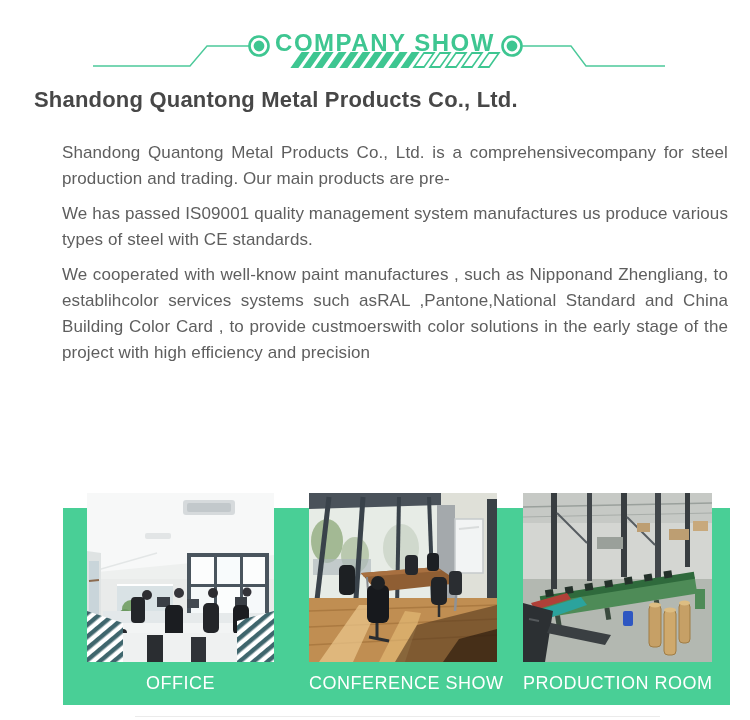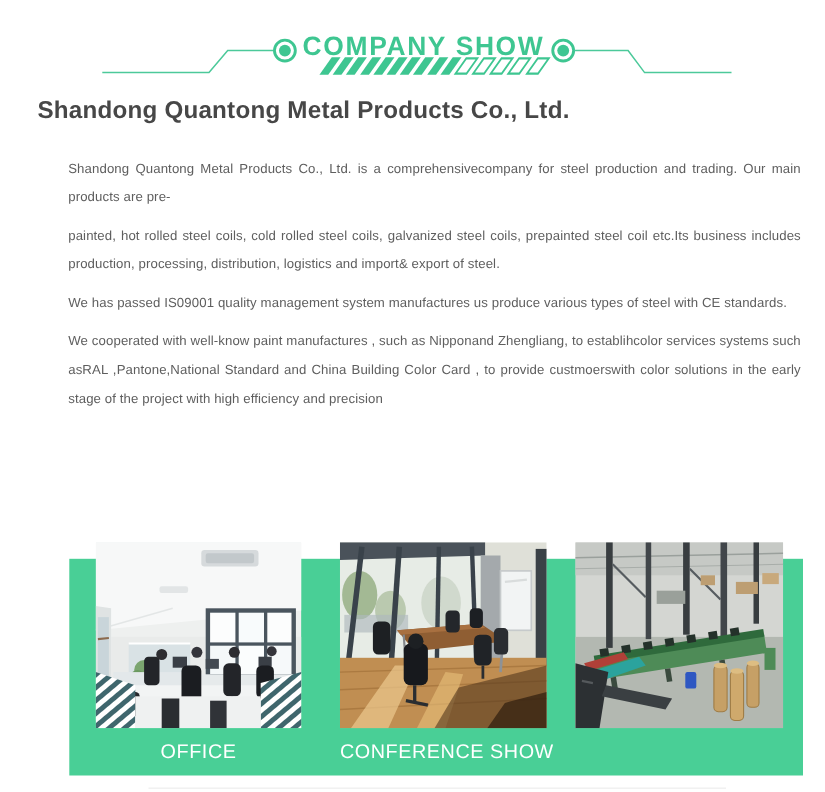--- a/index.html
+++ b/index.html
@@ -28,21 +28,21 @@
   
   .company-title {
     position:absolute; left:0; top:87px; width:750px; padding-left:14px;
     text-align:left; color:#474747; font-size:22px; font-weight:bold;
     letter-spacing:0.2px;
   }
 
   
   .about {
     position:absolute; left:42px; top:140px; width:666px;
-    color:#5e5e5e; font-size:12px; line-height:26px;
+    color:#5e5e5e; font-size:17px; line-height:26px;
     text-align:justify; letter-spacing:0.1px;
   }
   .about p { margin:0 0 9px 0; }
 
   
   .band {
     position:absolute; left:43px; top:508px; width:670px; height:197px;
     background:#49cf96;
   }
   .photo-fig { position:absolute; top:493px; }
@@ -91,21 +91,20 @@
     <i class="stripe outline"></i>
     <i class="stripe outline"></i>
     <i class="stripe outline"></i>
     <i class="stripe outline"></i>
   </div>
 
   <h1 class="company-title">Shandong Quantong Metal Products Co., Ltd.</h1>
 
   <section class="about">
     <p>Shandong Quantong Metal Products Co., Ltd. is a comprehensivecompany for steel production and trading. Our main products are pre-</p>
-    <p>painted, hot rolled steel coils, cold rolled steel coils, galvanized steel coils, prepainted steel coil etc.Its business includes production, processing, distribution, logistics and import&amp; export of steel.</p>
     <p>We has passed IS09001 quality management system manufactures us produce various types of steel with CE standards.</p>
     <p>We cooperated with well-know paint manufactures , such as Nipponand Zhengliang, to establihcolor services systems such asRAL ,Pantone,National Standard and China Building Color Card , to provide custmoerswith color solutions in the early stage of the project with high efficiency and precision</p>
   </section>
 
   <div class="band"></div>
 
   <figure class="photo-fig fig-office">
     <svg viewBox="0 0 187 169">
       <defs>
         <pattern id="lv" width="9" height="9" patternUnits="userSpaceOnUse" patternTransform="rotate(50)">
@@ -243,16 +242,17 @@
       <rect x="100" y="118" width="10" height="15" rx="2" fill="#2e57c2"></rect>
       <rect x="126" y="112" width="12" height="42" rx="4" fill="#c6a066" stroke="#9f7c45" stroke-width="1"></rect>
       <rect x="141" y="117" width="12" height="45" rx="4" fill="#cfa96c" stroke="#9f7c45" stroke-width="1"></rect>
       <rect x="156" y="110" width="11" height="40" rx="4" fill="#c6a066" stroke="#9f7c45" stroke-width="1"></rect>
       <ellipse cx="132" cy="112" rx="6" ry="2.5" fill="#ddbd82"></ellipse>
       <ellipse cx="147" cy="117" rx="6" ry="2.5" fill="#ddbd82"></ellipse>
       <ellipse cx="161.5" cy="110" rx="5.5" ry="2.5" fill="#ddbd82"></ellipse>
       <polygon points="28,130 88,142 82,152 24,140" fill="#3a3f42"></polygon>
       <rect x="172" y="96" width="10" height="20" fill="#4e8b57"></rect>
     </svg>
+    <figcaption>PRODUCTION ROOM</figcaption>
   </figure>
 
   <div class="bottom-line"></div>
 </div>
 
 </body></html>

